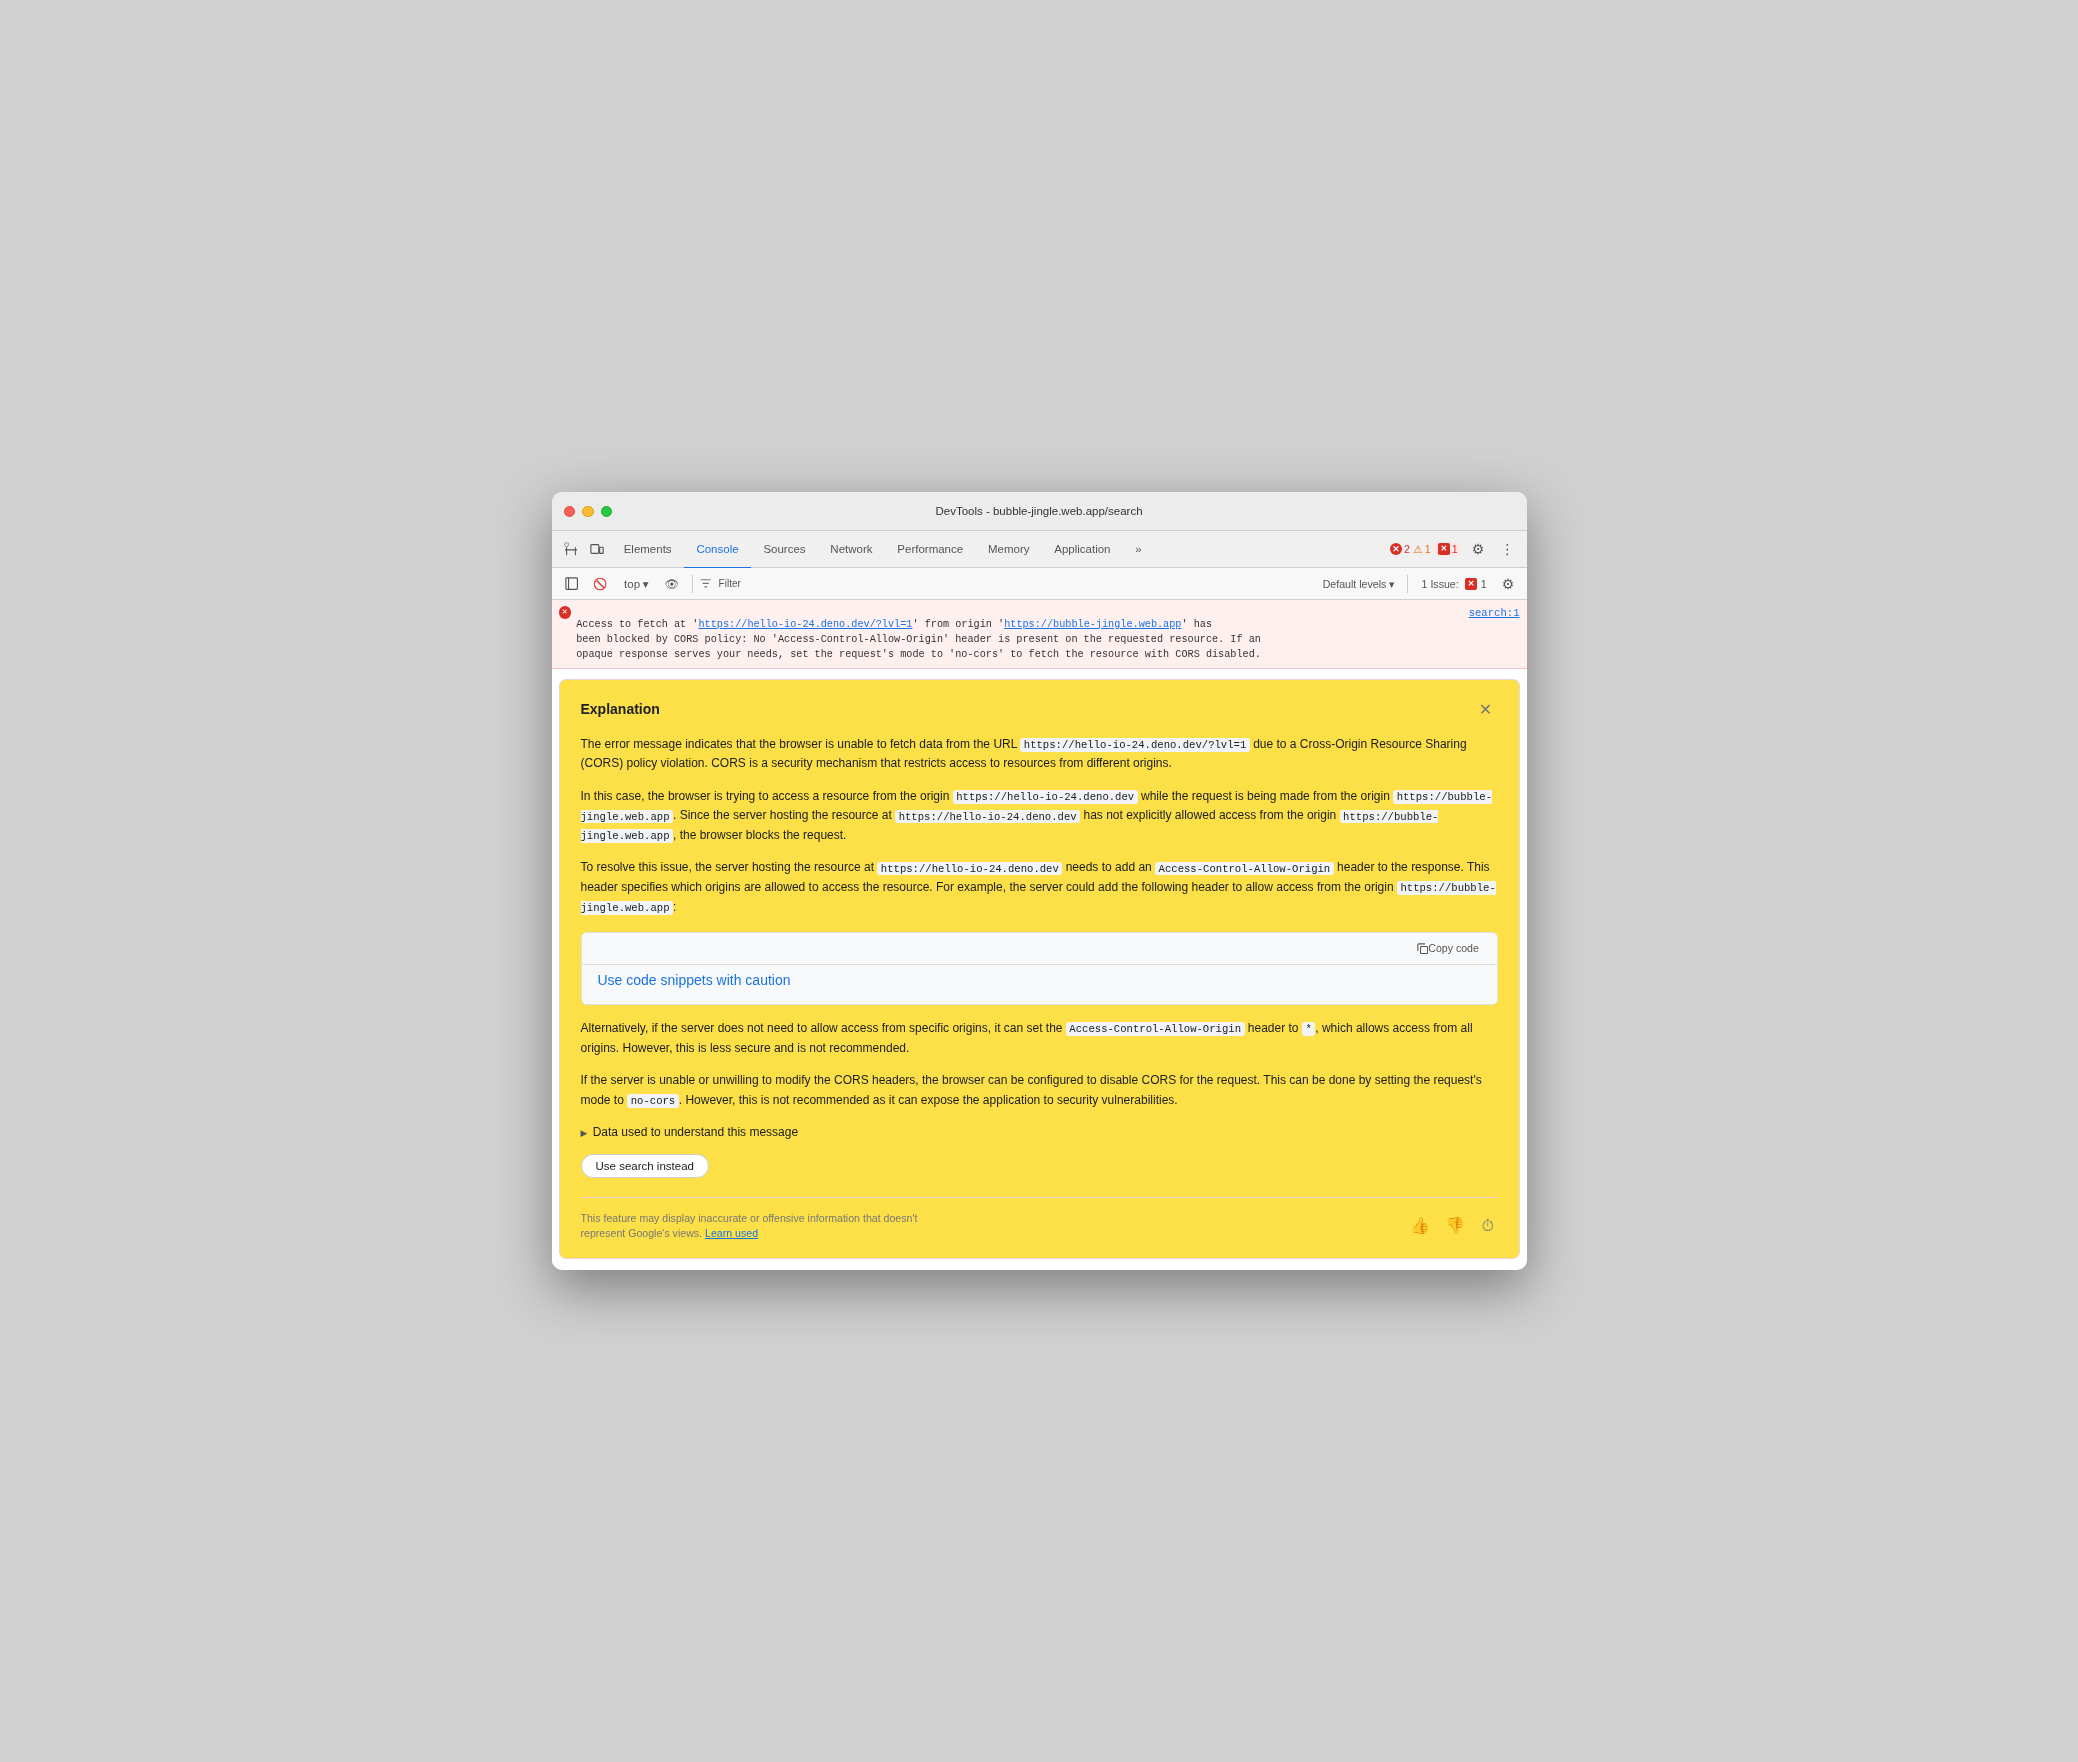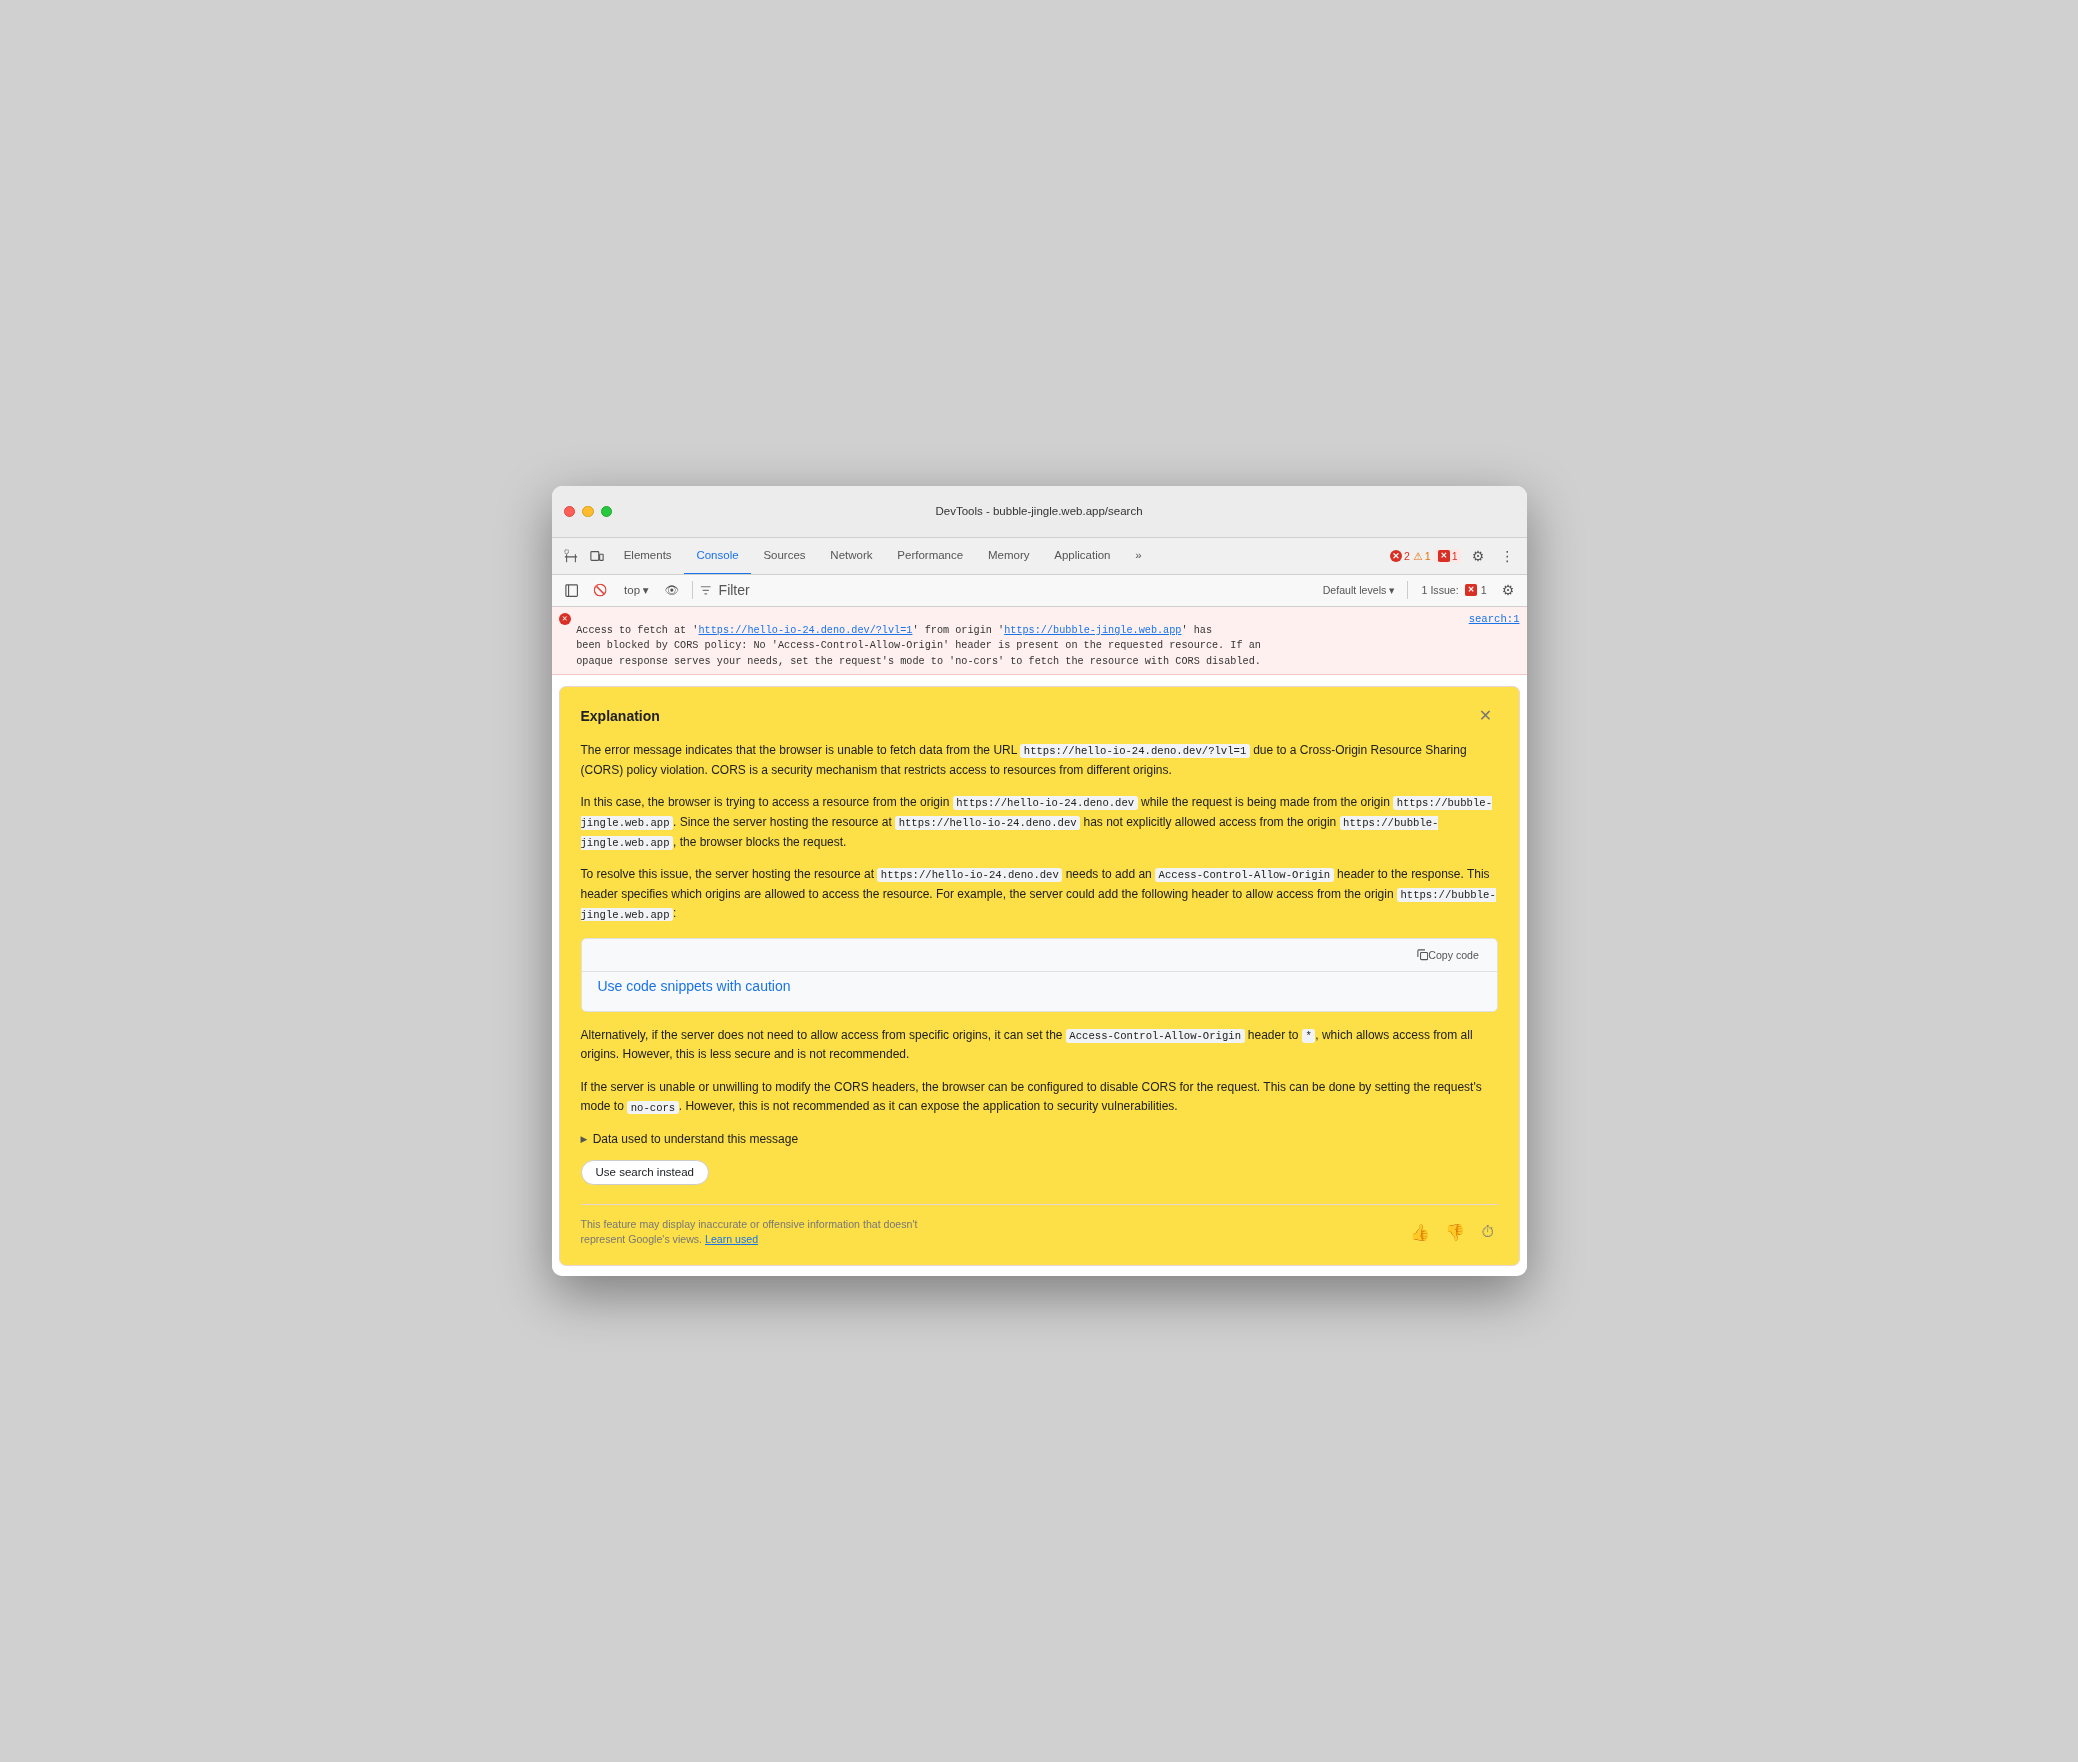--- a/index.html
+++ b/index.html
@@ -13,21 +13,21 @@
     }
     .window {
       width: 975px;
       background: #f5f5f5;
       border-radius: 10.6px;
       box-shadow: 0 17.7px 53px rgba(0,0,0,0.4);
       overflow: hidden;
     }
     .titlebar {
       background: #ececec;
-      height: 52px;
+      height: 39px;
       display: flex;
       align-items: center;
       justify-content: center;
       position: relative;
       border-bottom: 0.9px solid #d0d0d0;
     }
     .traffic-lights {
       position: absolute;
       left: 12.4px;
       display: flex;
@@ -464,21 +464,21 @@
     <button class="sec-btn">🚫</button>
     <button class="sec-btn">
       <span>top</span>
       <span> ▾</span>
     </button>
     <button class="sec-btn">👁</button>
     <div class="toolbar-sep"></div>
     <svg width="11.5" height="11.5" viewBox="0 0 13 13" fill="none" stroke="#777" stroke-width="1.3">
         <path d="M1 2h11M3 6h7M5 10h3"></path>
       </svg>
-    <span style="font-size:14px; color:#555; margin-left:3.5px;">Filter</span>
+    <span style="font-size:10px; color:#555; margin-left:3.5px;">Filter</span>
     <input class="filter-input" type="text" style="">
 
     <button class="levels-btn">
       <span>Default levels</span>
       <span> ▾</span>
     </button>
     <div class="toolbar-sep"></div>
     <div class="issue-btn">
       <span>1 Issue:</span>
       <span class="icon-square-x" style="margin-left:2.7px;">✕</span>

